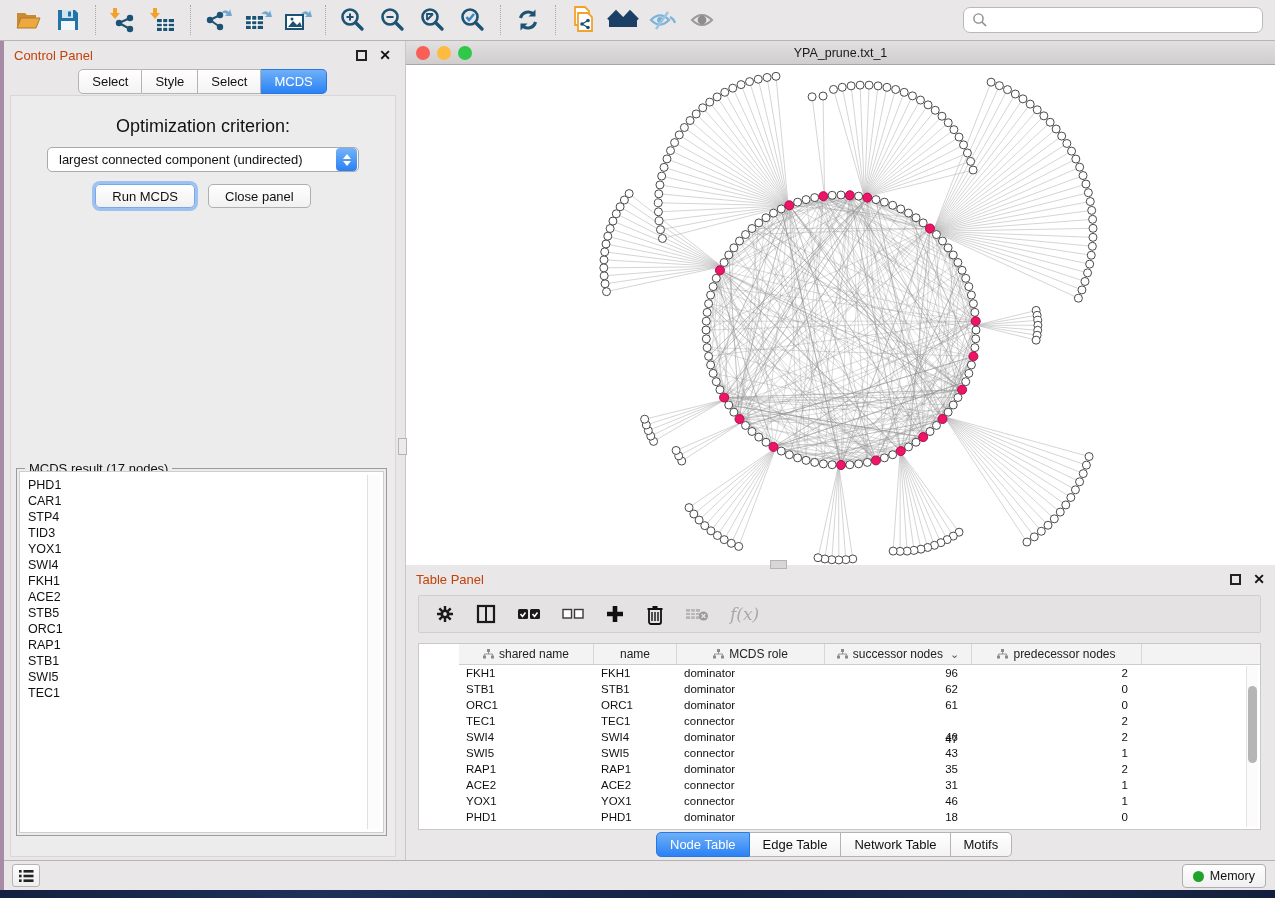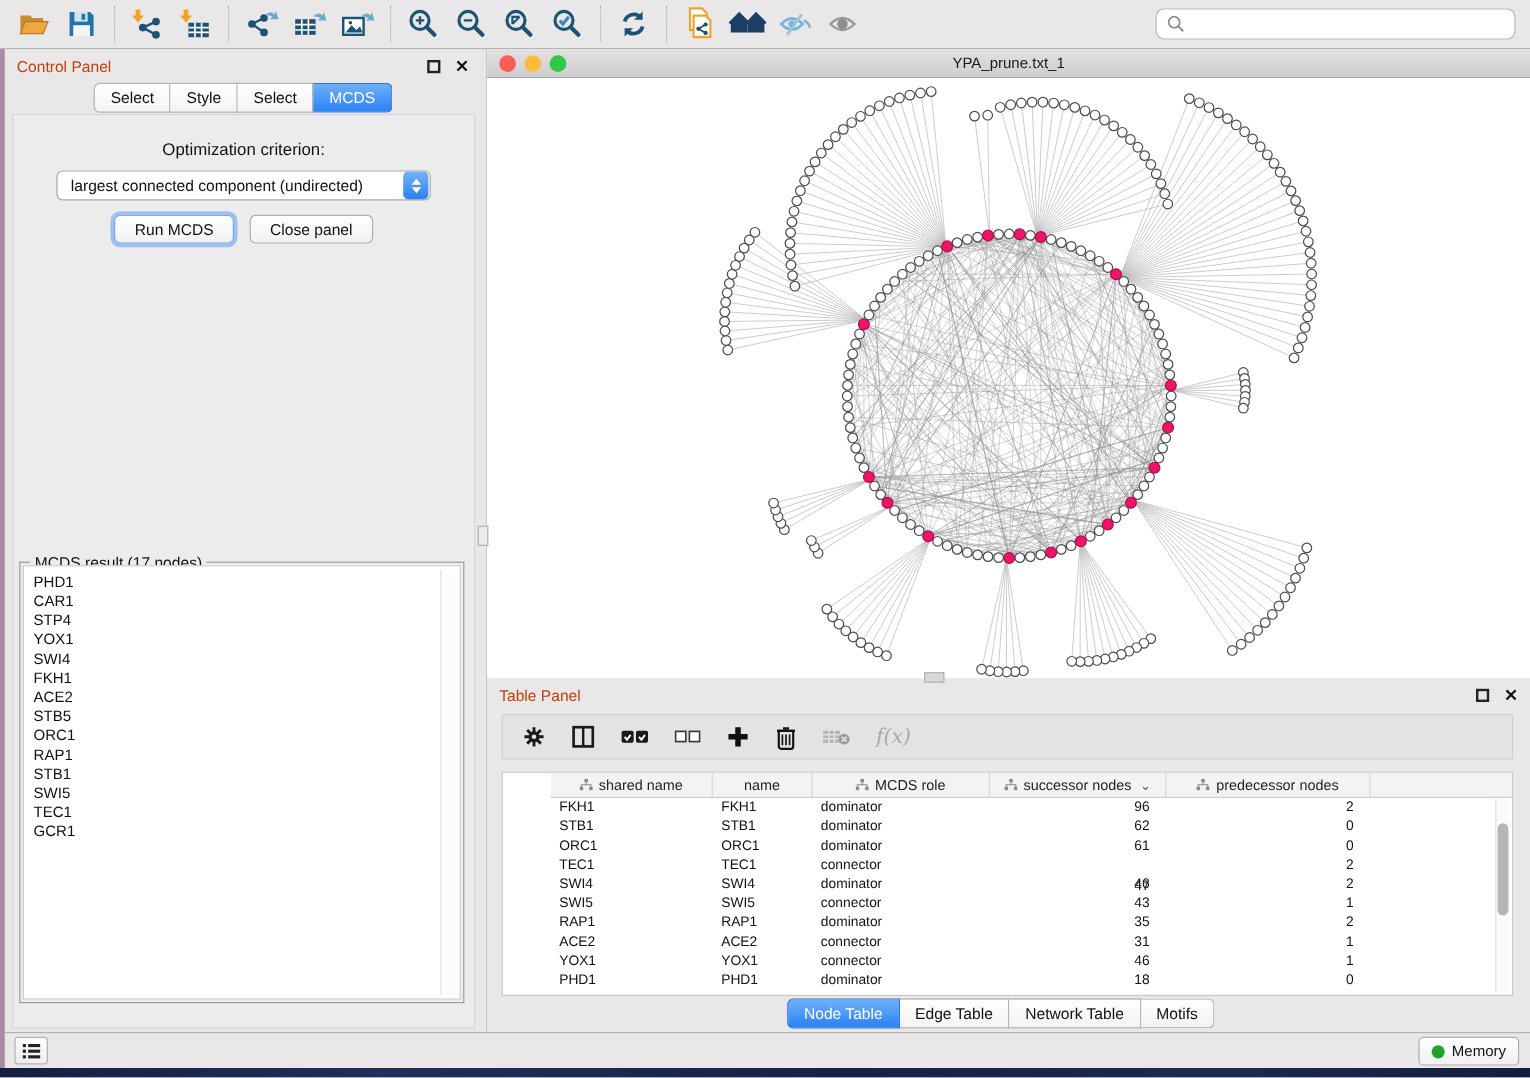--- a/index.html
+++ b/index.html
@@ -32,21 +32,21 @@
 
   .seg-tabs { display:flex; justify-content:center; position:relative; z-index:2; }
   .seg-tab { background:linear-gradient(#ffffff,#f3f3f3); border:1px solid #b5b3b3; border-left:none;
              font-size:13px; padding:4px 13px; color:#111; }
   .seg-tab:first-child { border-left:1px solid #b5b3b3; border-radius:5px 0 0 5px; }
   .seg-tab:last-child  { border-radius:0 5px 5px 0; }
   .seg-tab.selected { background:linear-gradient(#6fb0f8,#2a82f5); color:#fff; border-color:#2a77e0; }
 
   #cp-content { position:absolute; left:6px; right:5px; top:54px; bottom:3px;
                 background:#edecec; border:1px solid #d8d6d6; }
-  #opt-label { text-align:center; font-size:14px; margin-top:20px; }
+  #opt-label { text-align:center; font-size:18px; margin-top:20px; }
   #criterion-select { width:312px; height:25px; margin:10px auto 0; background:#fff; border:1px solid #a9a9a9;
                       border-radius:5px; display:flex; align-items:center; position:relative; }
   #criterion-value { flex:1; font-size:13px; padding-left:11px; white-space:nowrap; }
   #criterion-stepper { width:21px; height:23px; margin-right:1px; border-radius:4px;
                        background:linear-gradient(#74b3f9,#2a7ff3); display:flex; flex-direction:column;
                        align-items:center; justify-content:center; gap:2px; }
   .arr-up   { width:0; height:0; border-left:4px solid transparent; border-right:4px solid transparent; border-bottom:5px solid #fff; }
   .arr-down { width:0; height:0; border-left:4px solid transparent; border-right:4px solid transparent; border-top:5px solid #fff; }
   #cp-buttons { display:flex; justify-content:center; gap:13px; margin-top:12px; }
   .cp-btn { height:24px; padding:0 16px; font-size:13px; background:linear-gradient(#ffffff,#f1f1f1);
@@ -263,31 +263,31 @@
     <div id="cp-buttons">
       <button class="cp-btn focused">Run MCDS</button>
       <button class="cp-btn">Close panel</button>
     </div>
     <div id="mcds-group">
       <span id="mcds-group-title">MCDS result (17 nodes)</span>
       <div id="mcds-list">
         <div class="mcds-item">PHD1</div>
           <div class="mcds-item">CAR1</div>
           <div class="mcds-item">STP4</div>
+          <div class="mcds-item">TID3</div>
           <div class="mcds-item">YOX1</div>
           <div class="mcds-item">SWI4</div>
           <div class="mcds-item">FKH1</div>
           <div class="mcds-item">ACE2</div>
           <div class="mcds-item">STB5</div>
           <div class="mcds-item">ORC1</div>
           <div class="mcds-item">RAP1</div>
           <div class="mcds-item">STB1</div>
           <div class="mcds-item">SWI5</div>
           <div class="mcds-item">TEC1</div>
-          <div class="mcds-item">GCR1</div>
           <div id="mcds-scroll"></div>
       </div>
     </div>
   </div>
 </div>
 
 <div id="network-panel">
   <div id="net-titlebar">
     <div id="traffic-lights">
       <span class="tl" id="tl-red" style="background: rgb(249, 94, 87);"></span>

